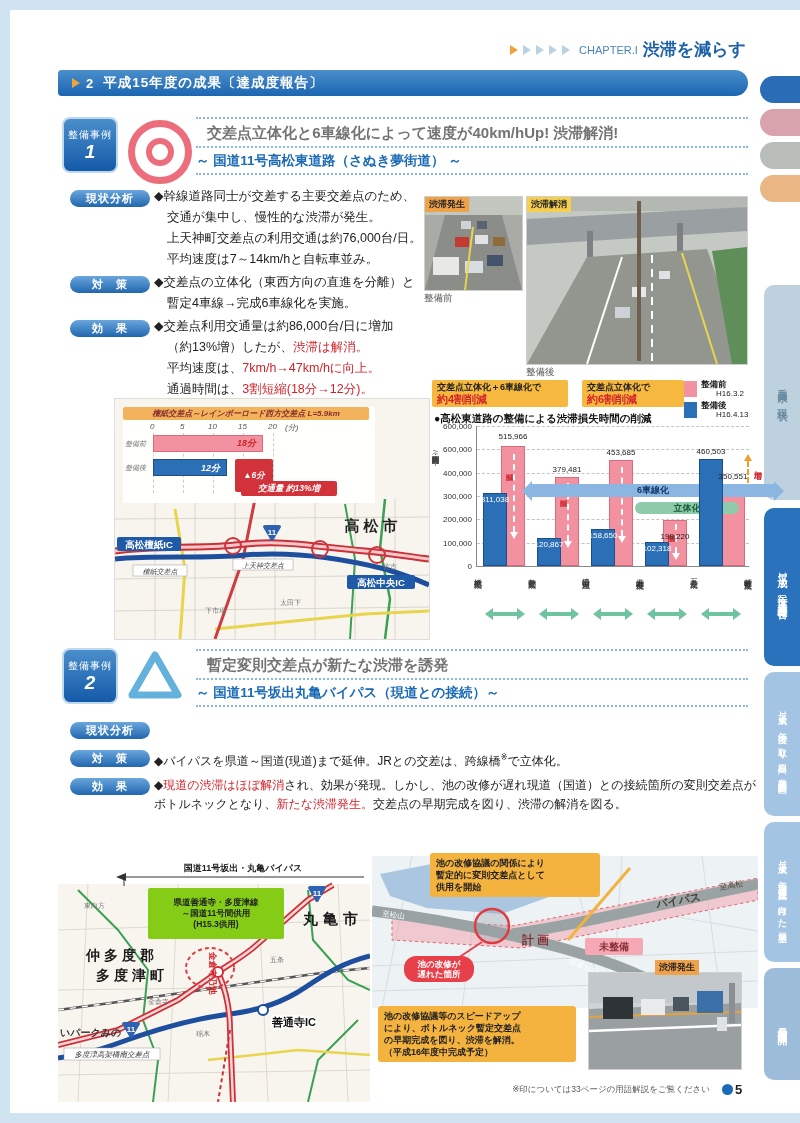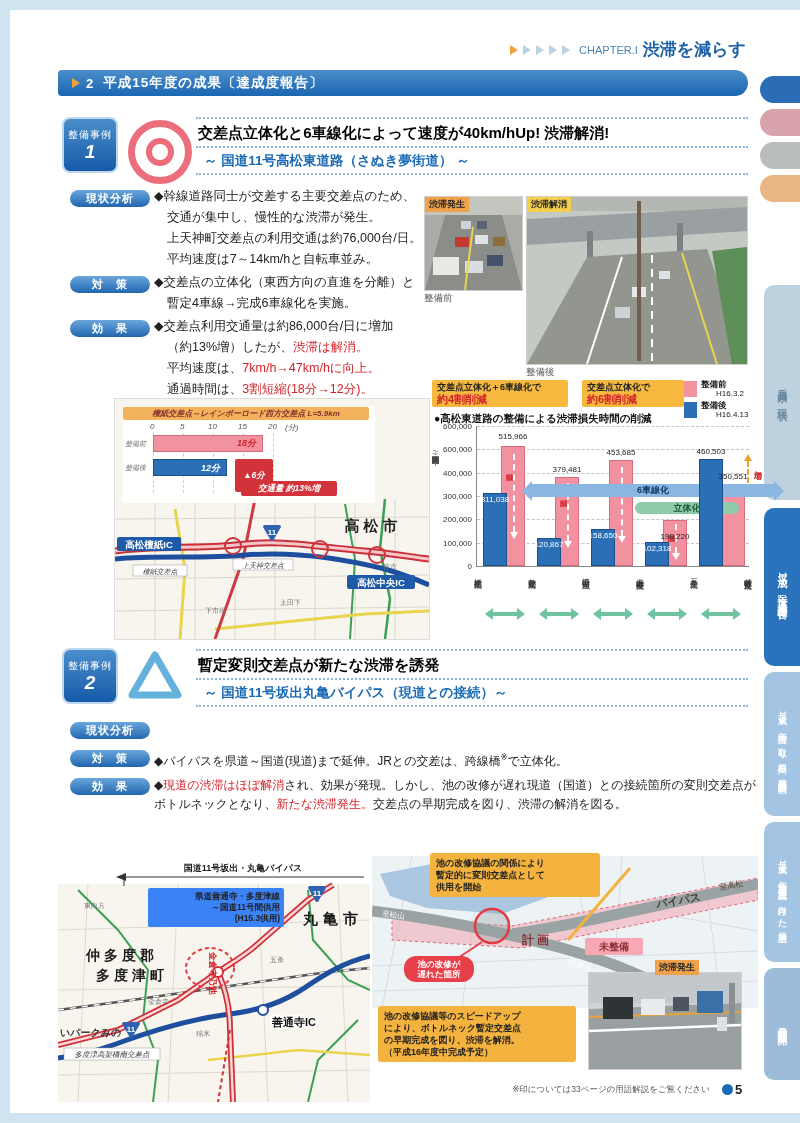--- a/index.html
+++ b/index.html
@@ -26,22 +26,22 @@
   .vtab{right:0;width:36px;border-radius:10px 0 0 10px;display:flex;align-items:center;justify-content:center;}
   .vtab span{writing-mode:vertical-rl;font-size:10px;letter-spacing:2px;font-weight:bold;}
   
   .case-badge{width:56px;height:56px;border-radius:8px;background:linear-gradient(#4a8ecb,#155aa8);
       border:2px solid #bcd7ee;color:#fff;display:flex;flex-direction:column;align-items:center;justify-content:center;box-sizing:border-box;}
   .case-badge .b1{font-size:10px;letter-spacing:1px;}
   .case-badge .b2{font-size:19px;font-weight:bold;font-style:italic;line-height:20px;}
   .ring-outer{width:50px;height:50px;border:7px solid #ec6d7b;border-radius:50%;display:flex;align-items:center;justify-content:center;}
   .ring-inner{width:16px;height:16px;border:6px solid #ec6d7b;border-radius:50%;}
   .dotline{height:0;border-top:2px dotted #8ab8e0;margin:3px 0;}
-  .ctitle{font-size:15px;font-weight:bold;color:#000000;line-height:21px;margin:1px 2px;}
-  .csub{font-size:13.5px;font-weight:bold;color:#1a6ab6;line-height:19px;margin:1px 8px;}
+  .ctitle{font-size:15px;font-weight:bold;color:#737373;line-height:21px;margin:1px 11px;}
+  .csub{font-size:13.5px;font-weight:bold;color:#1a6ab6;line-height:19px;margin:1px 0;}
   
   .pill{width:80px;height:17px;border-radius:9px;background:linear-gradient(#6aa6dd,#2166ae);
         color:#fff;font-size:11px;font-weight:bold;display:flex;align-items:center;justify-content:center;letter-spacing:1px;}
   .tl{font-size:12.5px;color:#222;line-height:21px;margin:0;}
   .para{font-size:12px;color:#222;line-height:19px;margin:0;}
   .red{color:#d2232a;}
   sup{font-size:8px;}
   
   .tag{font-size:9px;font-weight:bold;color:#222;padding:1px 4px;display:inline-block;}
   .tag-orange{background:#f0a24a;}
@@ -89,21 +89,21 @@
   .inc-txt{position:absolute;writing-mode:vertical-rl;font-size:8px;color:#d2232a;font-weight:bold;}
   .band6{position:absolute;left:54px;top:58px;width:244px;height:13px;background:#8cb6e2;display:flex;align-items:center;justify-content:center;
       font-size:9px;font-weight:bold;color:#0f3a6b;z-index:1;}
   .band6::before{content:"";position:absolute;left:-9px;border-top:10px solid transparent;border-bottom:10px solid transparent;border-right:10px solid #8cb6e2;top:-3px;}
   .band6::after{content:"";position:absolute;right:-9px;border-top:10px solid transparent;border-bottom:10px solid transparent;border-left:10px solid #8cb6e2;top:-3px;}
   .bandR{position:absolute;left:158px;top:76px;width:104px;height:12px;background:#8fcbaa;border-radius:6px;display:flex;align-items:center;justify-content:center;
       font-size:9px;font-weight:bold;color:#1a5a38;z-index:1;}
   .xlab{position:absolute;top:192px;writing-mode:vertical-rl;font-size:8px;color:#333;letter-spacing:0.5px;}
   .garr{position:absolute;top:228px;}
   
-  .orange-box{position:absolute;background:#3b82f6;border-radius:2px;padding:3px 4px;text-align:right;}
+  .orange-box{position:absolute;background:#84cc16;border-radius:2px;padding:9px 4px;text-align:center;}
   .orange-box span{display:block;font-size:8.5px;font-weight:bold;color:#222;line-height:11px;}
   .orange-co{position:absolute;background:#f4b23e;border-radius:3px;padding:4px 6px;}
   .orange-co span{display:block;font-size:9px;font-weight:bold;color:#222;line-height:12px;}
   .red-co{position:absolute;background:#e8404a;border-radius:12px;padding:3px 4px;text-align:center;z-index:3;}
   .red-co span{display:block;font-size:8.5px;font-weight:bold;color:#fff;line-height:10px;}
   .pinklab{position:absolute;background:#f6a9b4;color:#8a2f35;font-weight:bold;font-size:10px;display:flex;align-items:center;justify-content:center;border-radius:2px;z-index:3;}
   .footer-note{font-size:8.5px;color:#555;}
   .pgdot{width:11px;height:11px;border-radius:50%;background:#1b6ab8;display:inline-block;vertical-align:-1px;margin-right:2px;}
   .pgnum{font-size:13px;font-weight:bold;color:#222;}
 </style>

